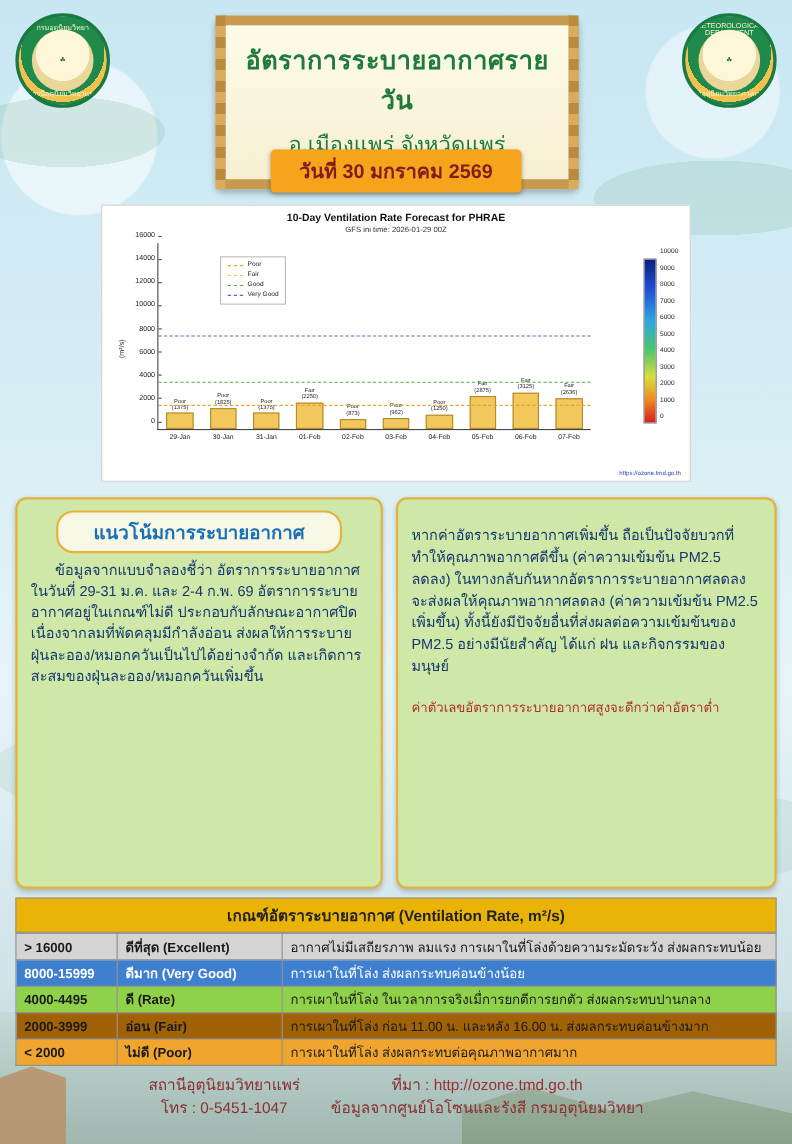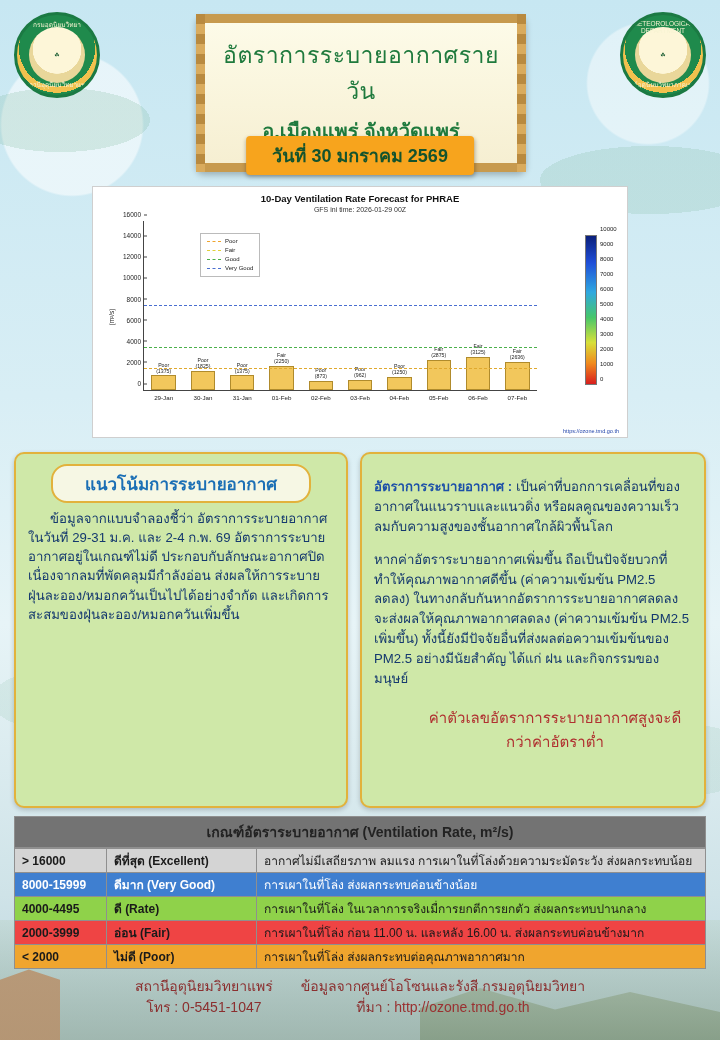--- a/index.html
+++ b/index.html
@@ -75,26 +75,26 @@
     border-radius: 8px;
     box-shadow: 0 3px 6px rgba(0,0,0,.25);
     text-align: center;
   }
   .title-frame::before, .title-frame::after{
     content:""; position:absolute; top:-9px; bottom:-9px; width:9px;
     background: repeating-linear-gradient(180deg,#b98a3f 0 10px,#d9ab5d 10px 20px);
   }
   .title-frame::before{ left:-9px; }
   .title-frame::after{ right:-9px; }
-  .title-line1 { font-size: 23px; color: #1f7a3d; font-weight: normal; letter-spacing: .5px; }
-  .title-line2 { font-size: 20px; color: #1f7a3d; font-weight: bold; margin-top: 6px; }
+  .title-line1 { font-size: 23px; color: #1f7a3d; font-weight: bold; letter-spacing: .5px; }
+  .title-line2 { font-size: 20px; color: #1f7a3d; font-weight: normal; margin-top: 6px; }
 
   .date-banner {
     position: absolute; left: 50%; transform: translateX(-50%); top: 136px;
-    background: #f7a41d; color: #14532d; font-size: 18px; font-weight: bold;
+    background: #f7a41d; color: #7f1d1d; font-size: 18px; font-weight: bold;
     padding: 5px 26px; border-radius: 4px;
     box-shadow: 0 2px 4px rgba(0,0,0,.3);
   }
 
   
   .chart-card {
     position: absolute; left: 92px; top: 186px; width: 536px; height: 252px;
     background: #ffffff; border: 1px solid #cfcfcf;
   }
   .chart-title { text-align: center; font-size: 9.5px; color: #111; font-weight: bold; margin-top: 6px; }
@@ -139,36 +139,36 @@
   .panel-right { left: 360px; top: 452px; width: 346px; height: 356px; }
   .panel-title {
     margin: 10px auto 6px; width: fit-content; padding: 4px 32px;
     background: #f6f7e4; border: 2px solid #e2b23c; border-radius: 16px;
     color: #1b6fb5; font-size: 17px; font-weight: bold;
   }
   .panel-body { padding: 0 12px; font-size: 13.2px; line-height: 1.45; color: #15396e; text-indent: 22px; }
   .panel-body p { margin: 0 0 6px; }
   .right-head { color: #1b4fa8; font-weight: bold; }
   .right-body { padding: 10px 12px 0; font-size: 13.2px; line-height: 1.5; color: #15396e; text-indent: 0; }
-  .right-note { text-align: center; color: #b03030; font-size: 15px; padding: 4px 12px 0; margin-left: 44px; }
+  .right-note { text-align: left; color: #b03030; font-size: 12px; padding: 4px 12px 0; }
 
   
   .table-wrap { position: absolute; left: 14px; top: 816px; width: 692px; }
   .table-head {
-    background: #737373; border: 1px solid #8f8f8f; text-align: center;
+    background: #eab308; border: 1px solid #8f8f8f; text-align: center;
     font-size: 14px; color: #222; padding: 4px 0; font-weight: bold;
   }
   table { width: 100%; border-collapse: collapse; }
   td { border: 1px solid #8f8f8f; padding: 2px 7px; font-size: 12px; color: #1a1a1a; }
   .c-range { width: 92px; font-weight: bold; }
   .c-level { width: 150px; font-weight: bold; }
   .r-excellent .c-range, .r-excellent .c-level, .r-excellent .c-desc { background: #d4d4d4; }
   .r-verygood .c-range, .r-verygood .c-level, .r-verygood .c-desc { background: #3f7fd0; color: #fff; }
   .r-good .c-range, .r-good .c-level, .r-good .c-desc { background: #8fd24a; }
-  .r-fair .c-range, .r-fair .c-level, .r-fair .c-desc { background: #ef4444; }
+  .r-fair .c-range, .r-fair .c-level, .r-fair .c-desc { background: #a16207; }
   .r-poor .c-range, .r-poor .c-level, .r-poor .c-desc { background: #f0a52e; }
 
   
   .footer {
     position: absolute; left: 0; right: 0; bottom: 0; height: 86px;
     display: flex; align-items: center; justify-content: center; gap: 28px;
     color: #8b2f2f; font-size: 14px; line-height: 1.5;
   }
   .footer .col { text-align: center; }
   .footer .link { color: #9a3030; }
@@ -344,24 +344,20 @@
 
 <div class="panel panel-left">
   <div class="panel-title">แนวโน้มการระบายอากาศ</div>
   <div class="panel-body">
     <p>ข้อมูลจากแบบจำลองชี้ว่า อัตราการระบายอากาศ ในวันที่ 29-31 ม.ค. และ 2-4 ก.พ. 69 อัตราการระบายอากาศอยู่ในเกณฑ์ไม่ดี ประกอบกับลักษณะอากาศปิดเนื่องจากลมที่พัดคลุมมีกำลังอ่อน ส่งผลให้การระบายฝุ่นละออง/หมอกควันเป็นไปได้อย่างจำกัด และเกิดการสะสมของฝุ่นละออง/หมอกควันเพิ่มขึ้น</p>
   </div>
 </div>
 
 <div class="panel panel-right">
   <div class="right-body">
-    <p>
-      <span class="right-head">อัตราการระบายอากาศ :</span>
-      <span>เป็นค่าที่บอกการเคลื่อนที่ของอากาศในแนวราบและแนวดิ่ง หรือผลคูณของความเร็วลมกับความสูงของชั้นอากาศใกล้ผิวพื้นโลก</span>
-    </p>
     <p>หากค่าอัตราระบายอากาศเพิ่มขึ้น ถือเป็นปัจจัยบวกที่ทำให้คุณภาพอากาศดีขึ้น (ค่าความเข้มข้น PM2.5 ลดลง) ในทางกลับกันหากอัตราการระบายอากาศลดลง จะส่งผลให้คุณภาพอากาศลดลง (ค่าความเข้มข้น PM2.5 เพิ่มขึ้น) ทั้งนี้ยังมีปัจจัยอื่นที่ส่งผลต่อความเข้มข้นของ PM2.5 อย่างมีนัยสำคัญ ได้แก่ ฝน และกิจกรรมของมนุษย์</p>
   </div>
   <div class="right-note">ค่าตัวเลขอัตราการระบายอากาศสูงจะดีกว่าค่าอัตราต่ำ</div>
 </div>
 
 <div class="table-wrap">
   <div class="table-head">เกณฑ์อัตราระบายอากาศ (Ventilation Rate, m²/s)</div>
   <table>
     <tbody id="criteria-body">
         <tr class="r-excellent">
@@ -392,19 +388,19 @@
       </tbody>
   </table>
 </div>
 
 <div class="footer">
   <div class="col">
     <div>สถานีอุตุนิยมวิทยาแพร่</div>
     <div>โทร : 0-5451-1047</div>
   </div>
   <div class="col">
-    <div>ข้อมูลจากศูนย์โอโซนและรังสี กรมอุตุนิยมวิทยา</div>
     <div>
       <span>ที่มา :</span>
       <span class="link">http://ozone.tmd.go.th</span>
     </div>
+    <div>ข้อมูลจากศูนย์โอโซนและรังสี กรมอุตุนิยมวิทยา</div>
   </div>
 </div>
 
 </body></html>

